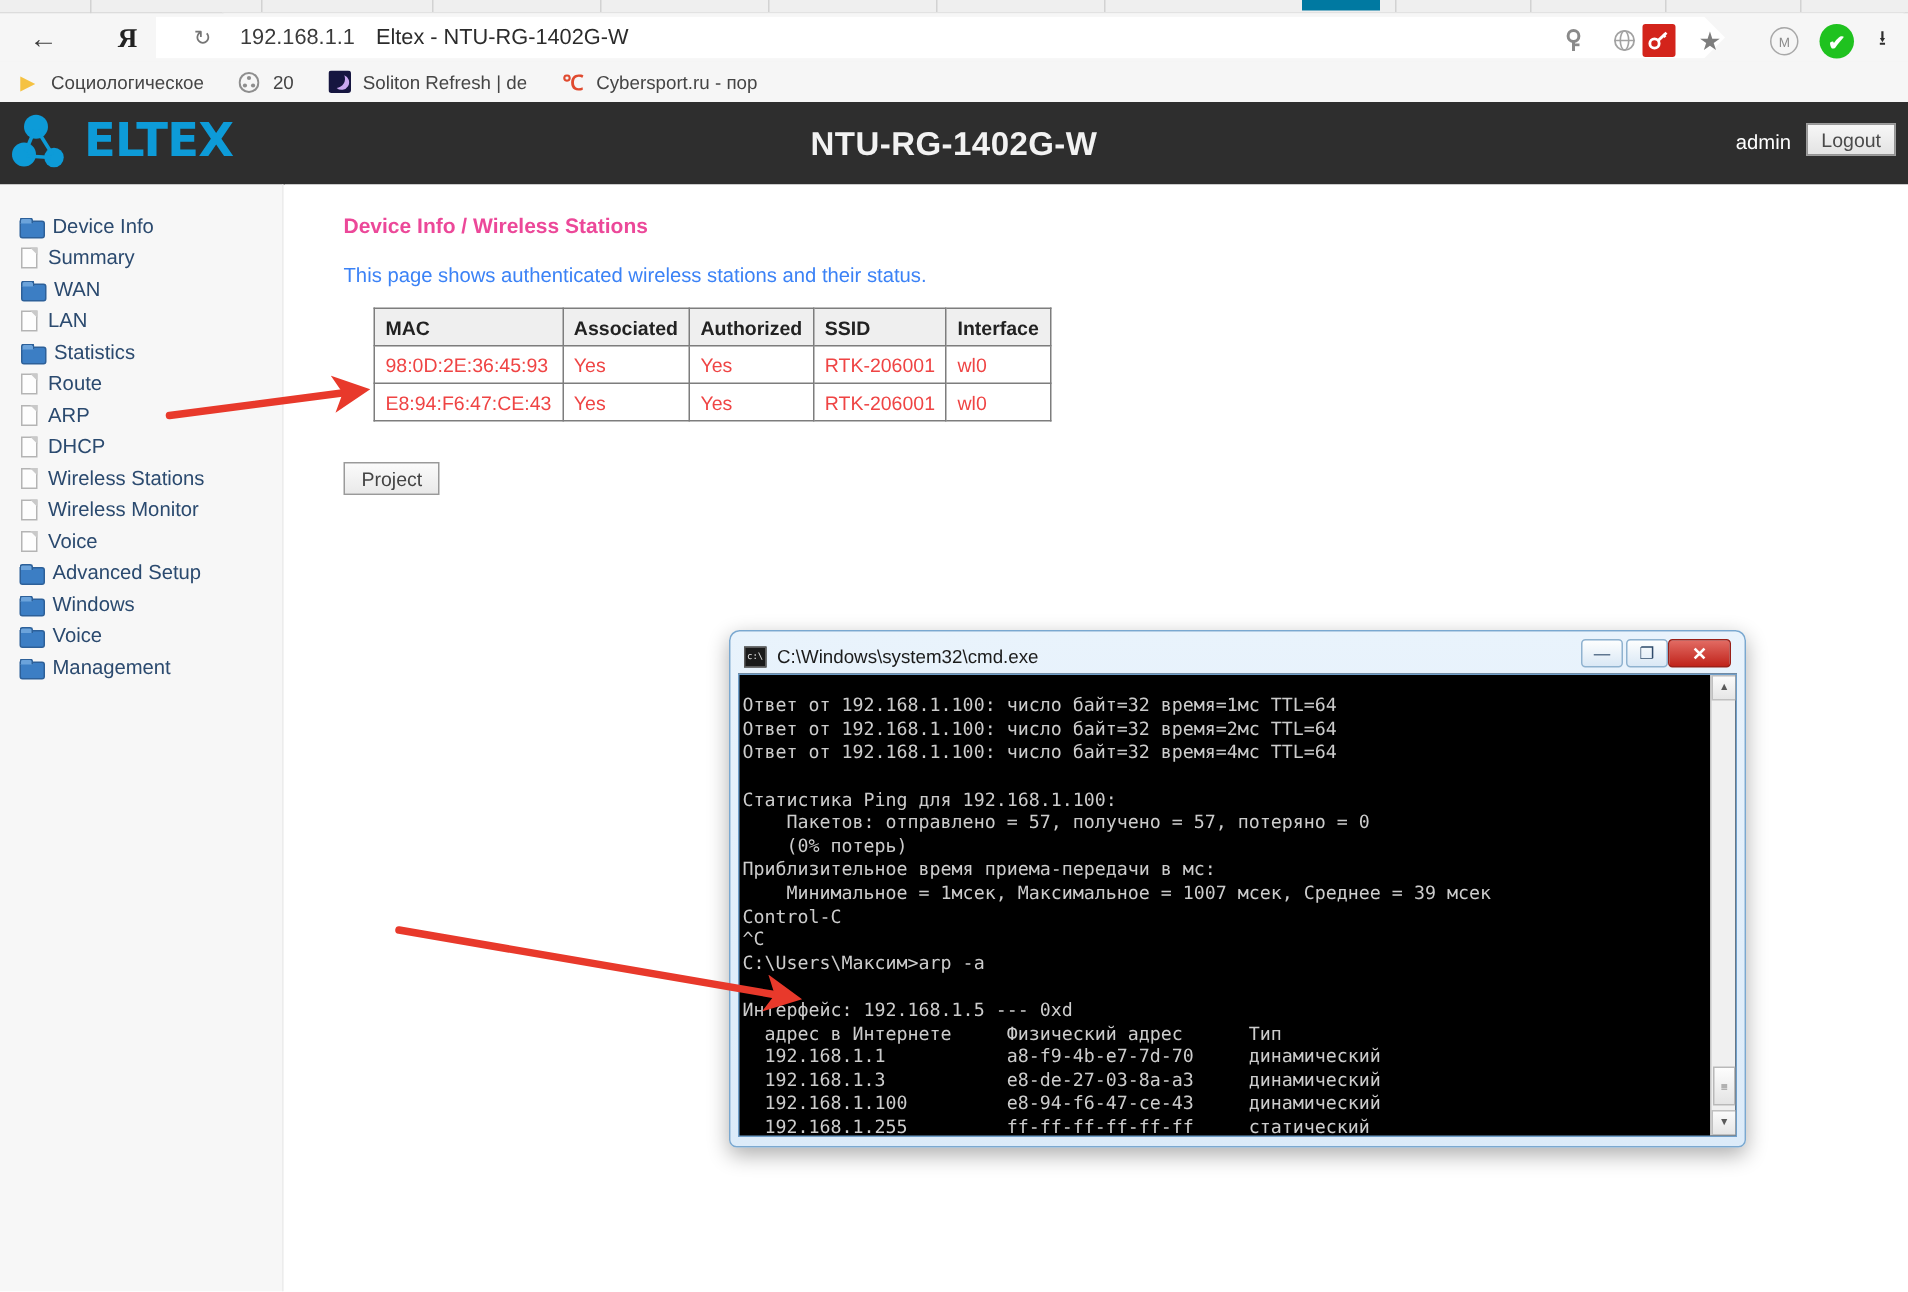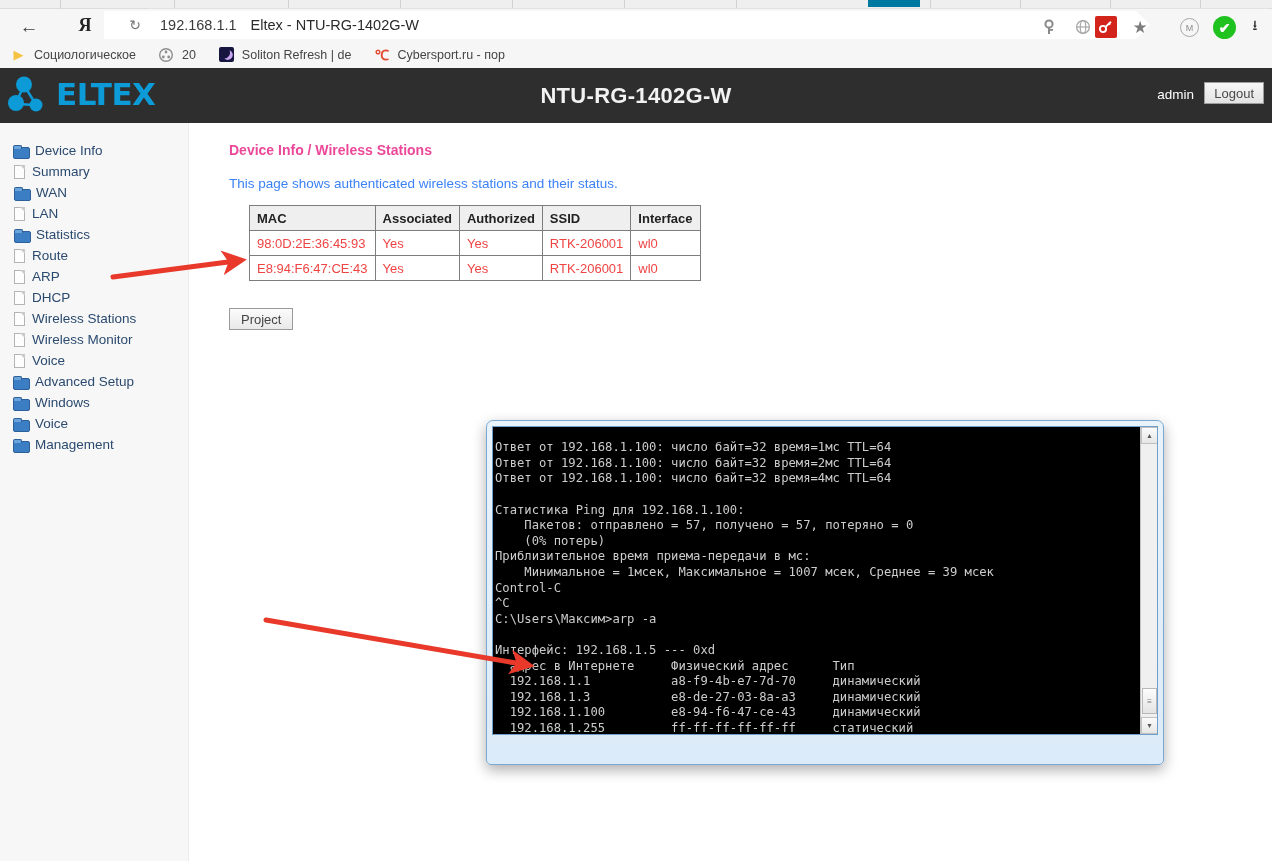--- a/index.html
+++ b/index.html
@@ -443,20 +443,27 @@
           <td>Yes</td>
           <td>RTK-206001</td>
           <td>wl0</td>
         </tr>
       </tbody>
   </table>
   <div id="refresh-btn">Project</div>
 </div>
 
 <div id="cmd-window">
+  <div id="cmd-titlebar">
+    <div id="cmd-icon"></div>
+    <span id="cmd-title-text">C:\Windows\system32\cmd.exe</span>
+    <div class="win-btn" id="btn-min">—</div>
+    <div class="win-btn" id="btn-max">❐</div>
+    <div class="win-btn" id="btn-close">✕</div>
+  </div>
   <div id="cmd-body">
     <pre id="cmd-text">Ответ от 192.168.1.100: число байт=32 время=1мс TTL=64
 Ответ от 192.168.1.100: число байт=32 время=2мс TTL=64
 Ответ от 192.168.1.100: число байт=32 время=4мс TTL=64
 
 Статистика Ping для 192.168.1.100:
     Пакетов: отправлено = 57, получено = 57, потеряно = 0
     (0% потерь)
 Приблизительное время приема-передачи в мс:
     Минимальное = 1мсек, Максимальное = 1007 мсек, Среднее = 39 мсек

